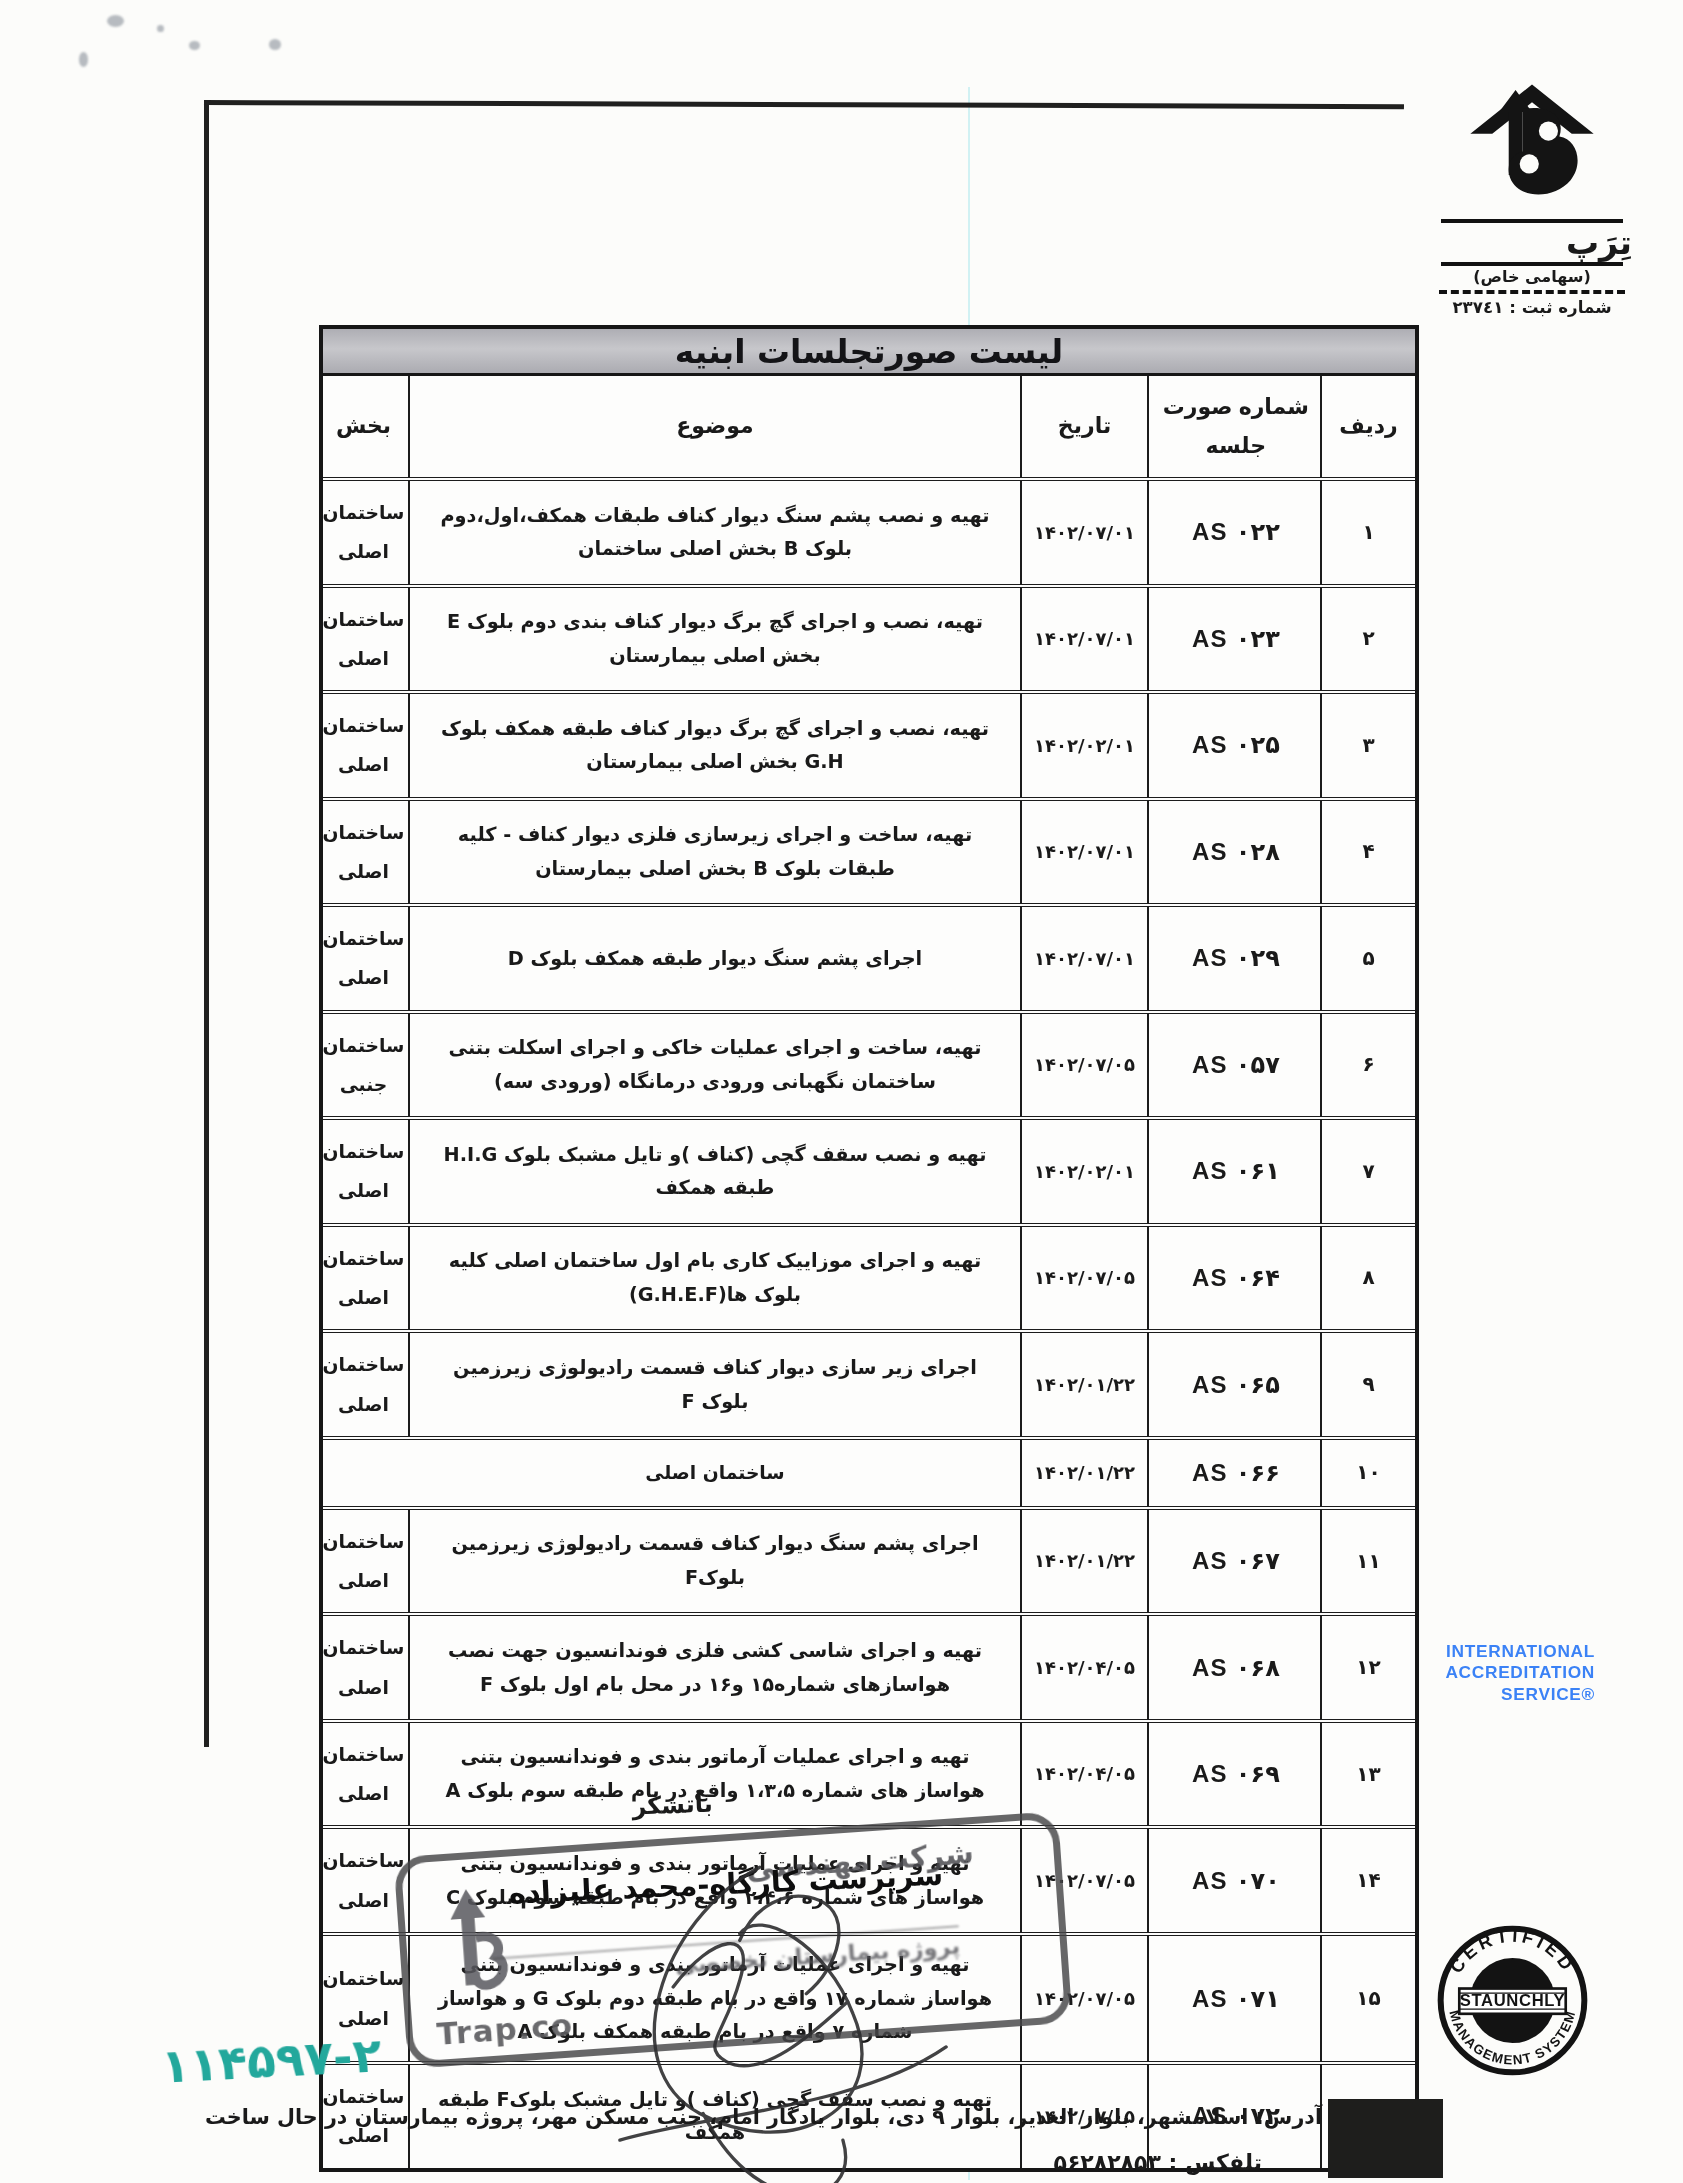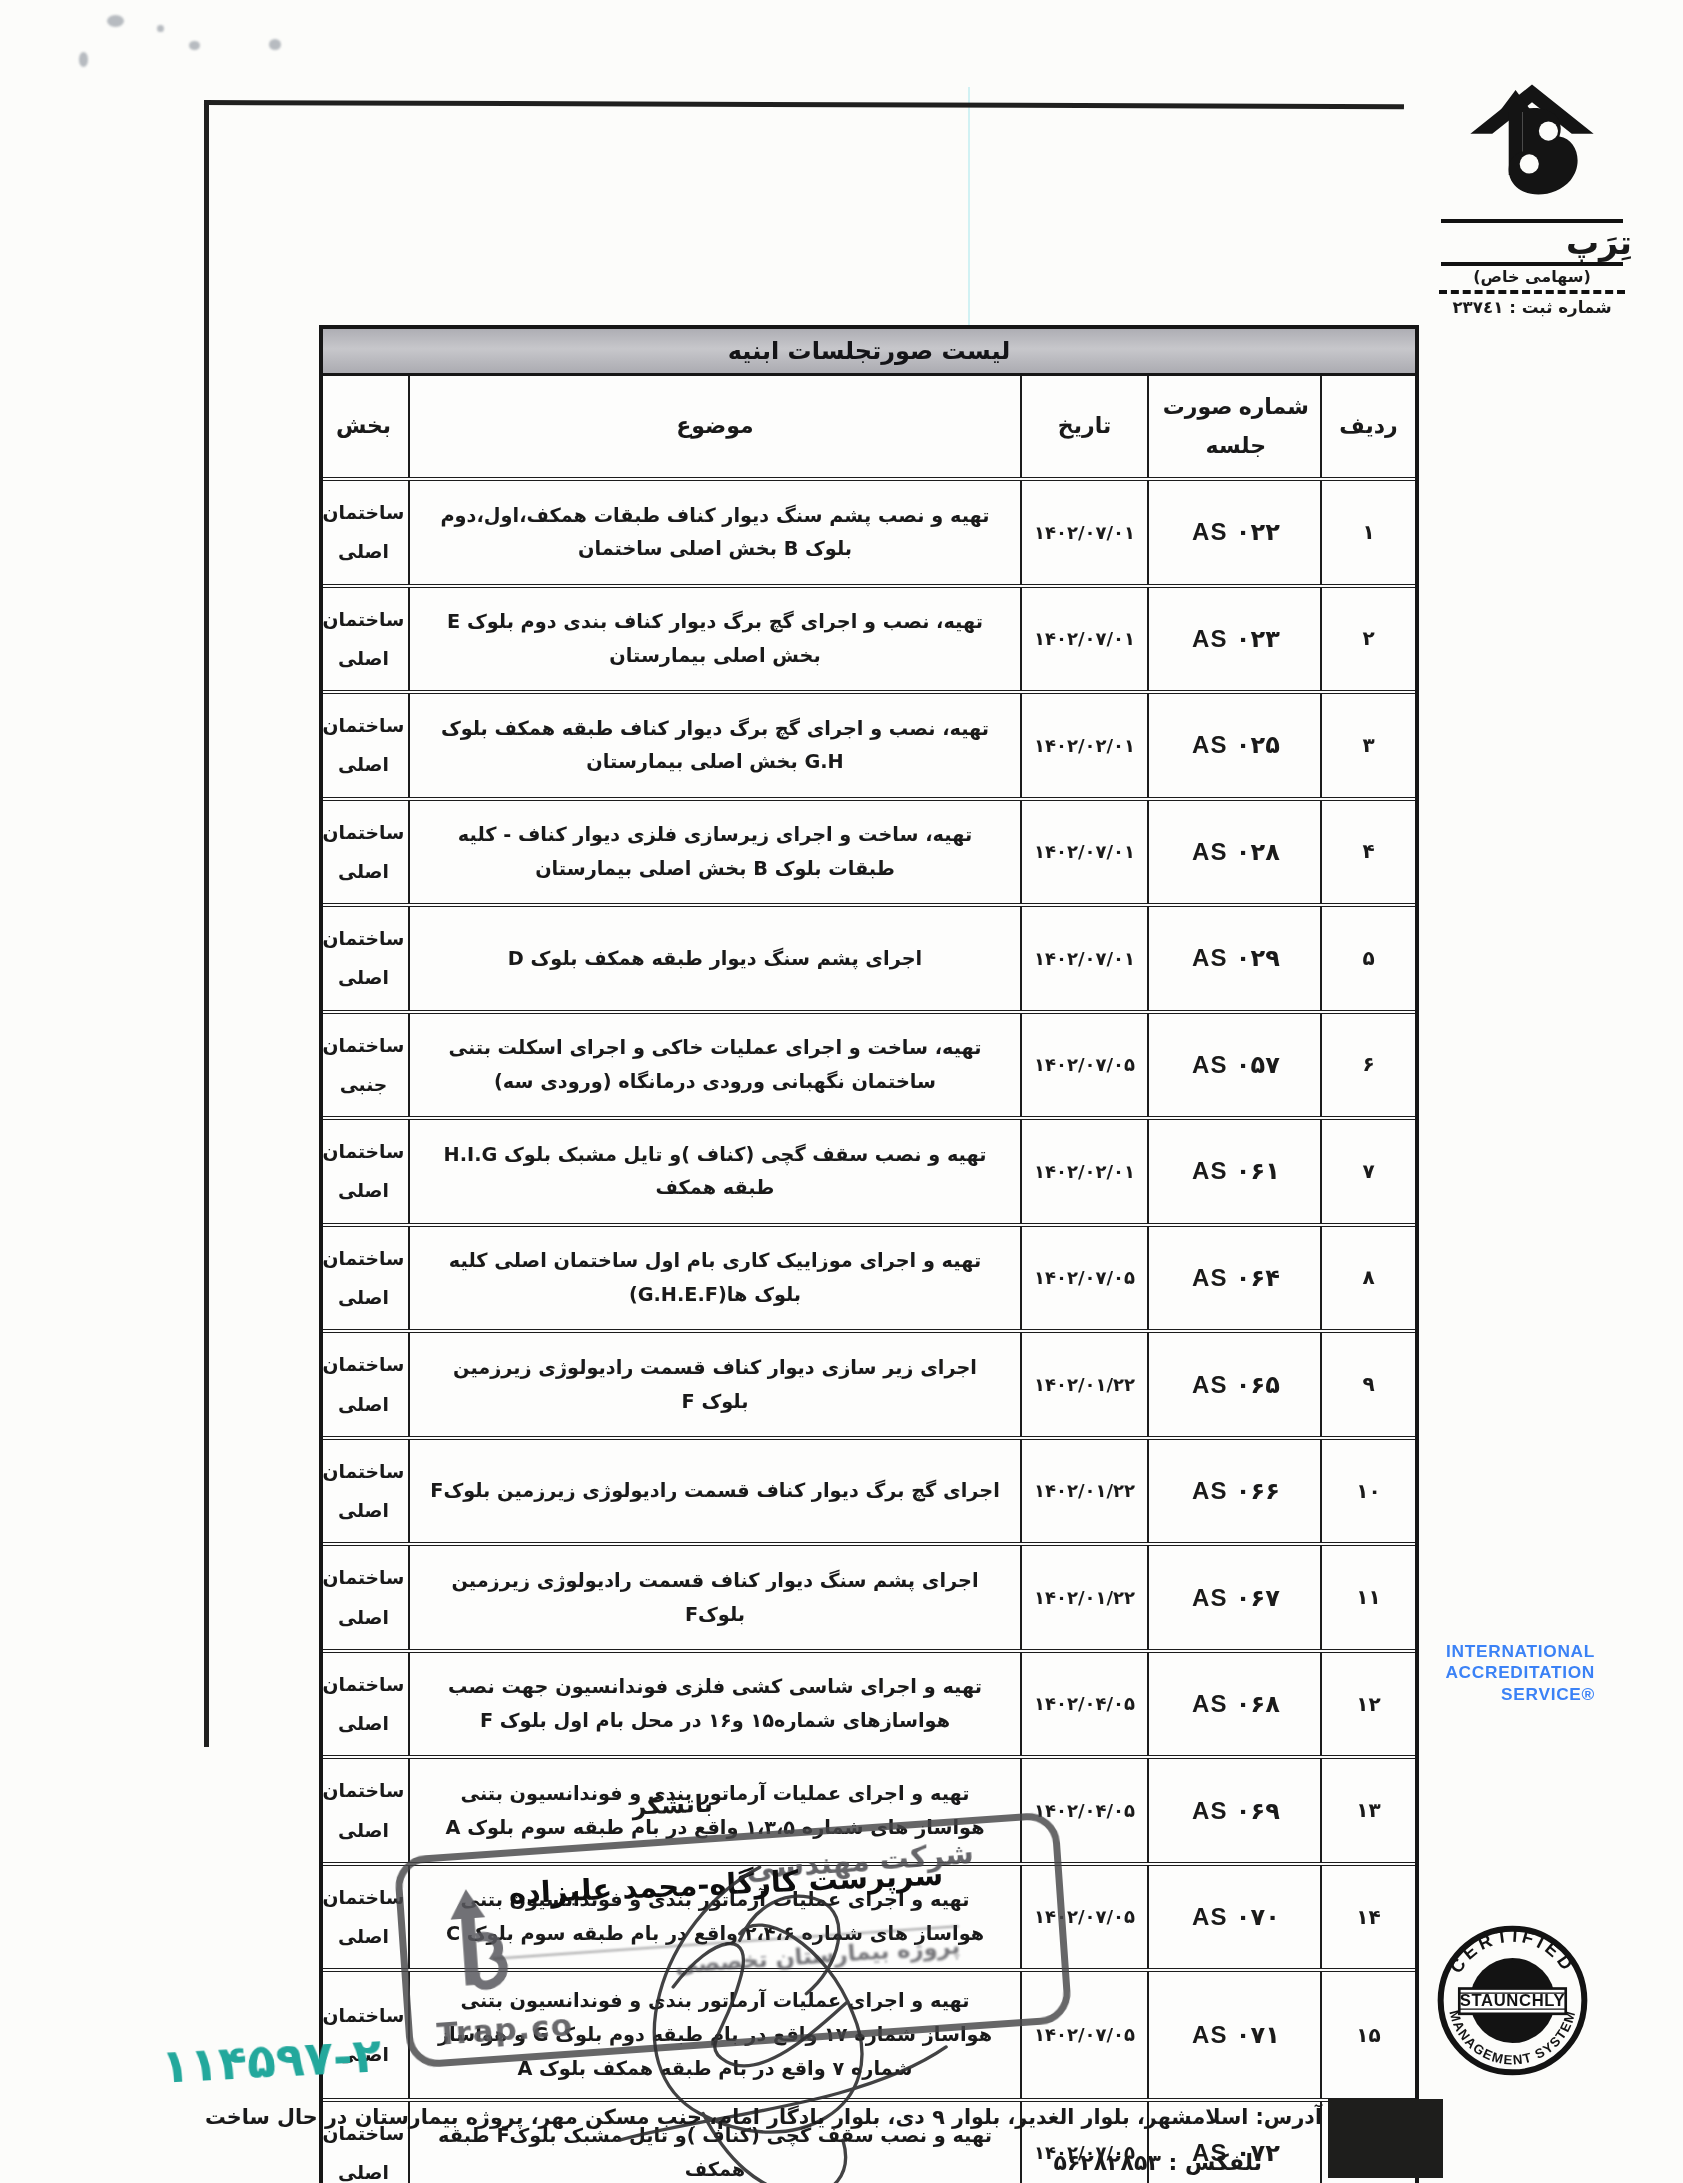--- a/index.html
+++ b/index.html
@@ -27,21 +27,21 @@
   .lh-reg{font-size:16.7px;font-weight:bold;margin-top:2.7px;white-space:nowrap;}
   
   .minutes-table{
     position:absolute;left:319px;top:325px;width:1100px;direction:rtl;
     border:4px solid #161616;box-sizing:border-box;background:#fdfdfc;
   }
   .t-title{
     height:44px;display:flex;align-items:center;justify-content:center;
     background:linear-gradient(180deg,#aeaeb4,#c7c7cb 45%,#ababb1);
     border-bottom:3.3px solid #161616;
-    font-size:24px;font-weight:bold;color:#141417;letter-spacing:0.7px;
+    font-size:33px;font-weight:bold;color:#141417;letter-spacing:0.7px;
   }
   .t-row{display:grid;grid-template-columns:93px 173px 127px 612px 91px;border-bottom:4px double #1c1c1c;}
   .t-row:last-child{border-bottom:none;}
   .t-head{font-weight:bold;}
   .cell{
     display:flex;align-items:center;justify-content:center;text-align:center;
     padding:12px 5.3px;box-sizing:border-box;min-height:64px;
     font-weight:bold;line-height:1.75;
   }
   .cell + .cell{border-inline-start:2.7px solid #1c1c1c;}
@@ -194,21 +194,20 @@
           <div class="cell c-row">۹</div>
           <div class="cell c-no">AS ۰۶۵</div>
           <div class="cell c-date">۱۴۰۲/۰۱/۲۲</div>
           <div class="cell c-subj">اجرای زیر سازی دیوار کناف قسمت رادیولوژی زیرزمین بلوک F</div>
           <div class="cell c-sec">ساختمان اصلی</div>
         </div>
         <div class="t-row">
           <div class="cell c-row">۱۰</div>
           <div class="cell c-no">AS ۰۶۶</div>
           <div class="cell c-date">۱۴۰۲/۰۱/۲۲</div>
-          <div class="cell c-subj">اجرای گچ برگ دیوار کناف قسمت رادیولوژی زیرزمین بلوکF</div>
           <div class="cell c-sec">ساختمان اصلی</div>
         </div>
         <div class="t-row">
           <div class="cell c-row">۱۱</div>
           <div class="cell c-no">AS ۰۶۷</div>
           <div class="cell c-date">۱۴۰۲/۰۱/۲۲</div>
           <div class="cell c-subj">اجرای پشم سنگ دیوار کناف قسمت رادیولوژی زیرزمین بلوکF</div>
           <div class="cell c-sec">ساختمان اصلی</div>
         </div>
         <div class="t-row">

